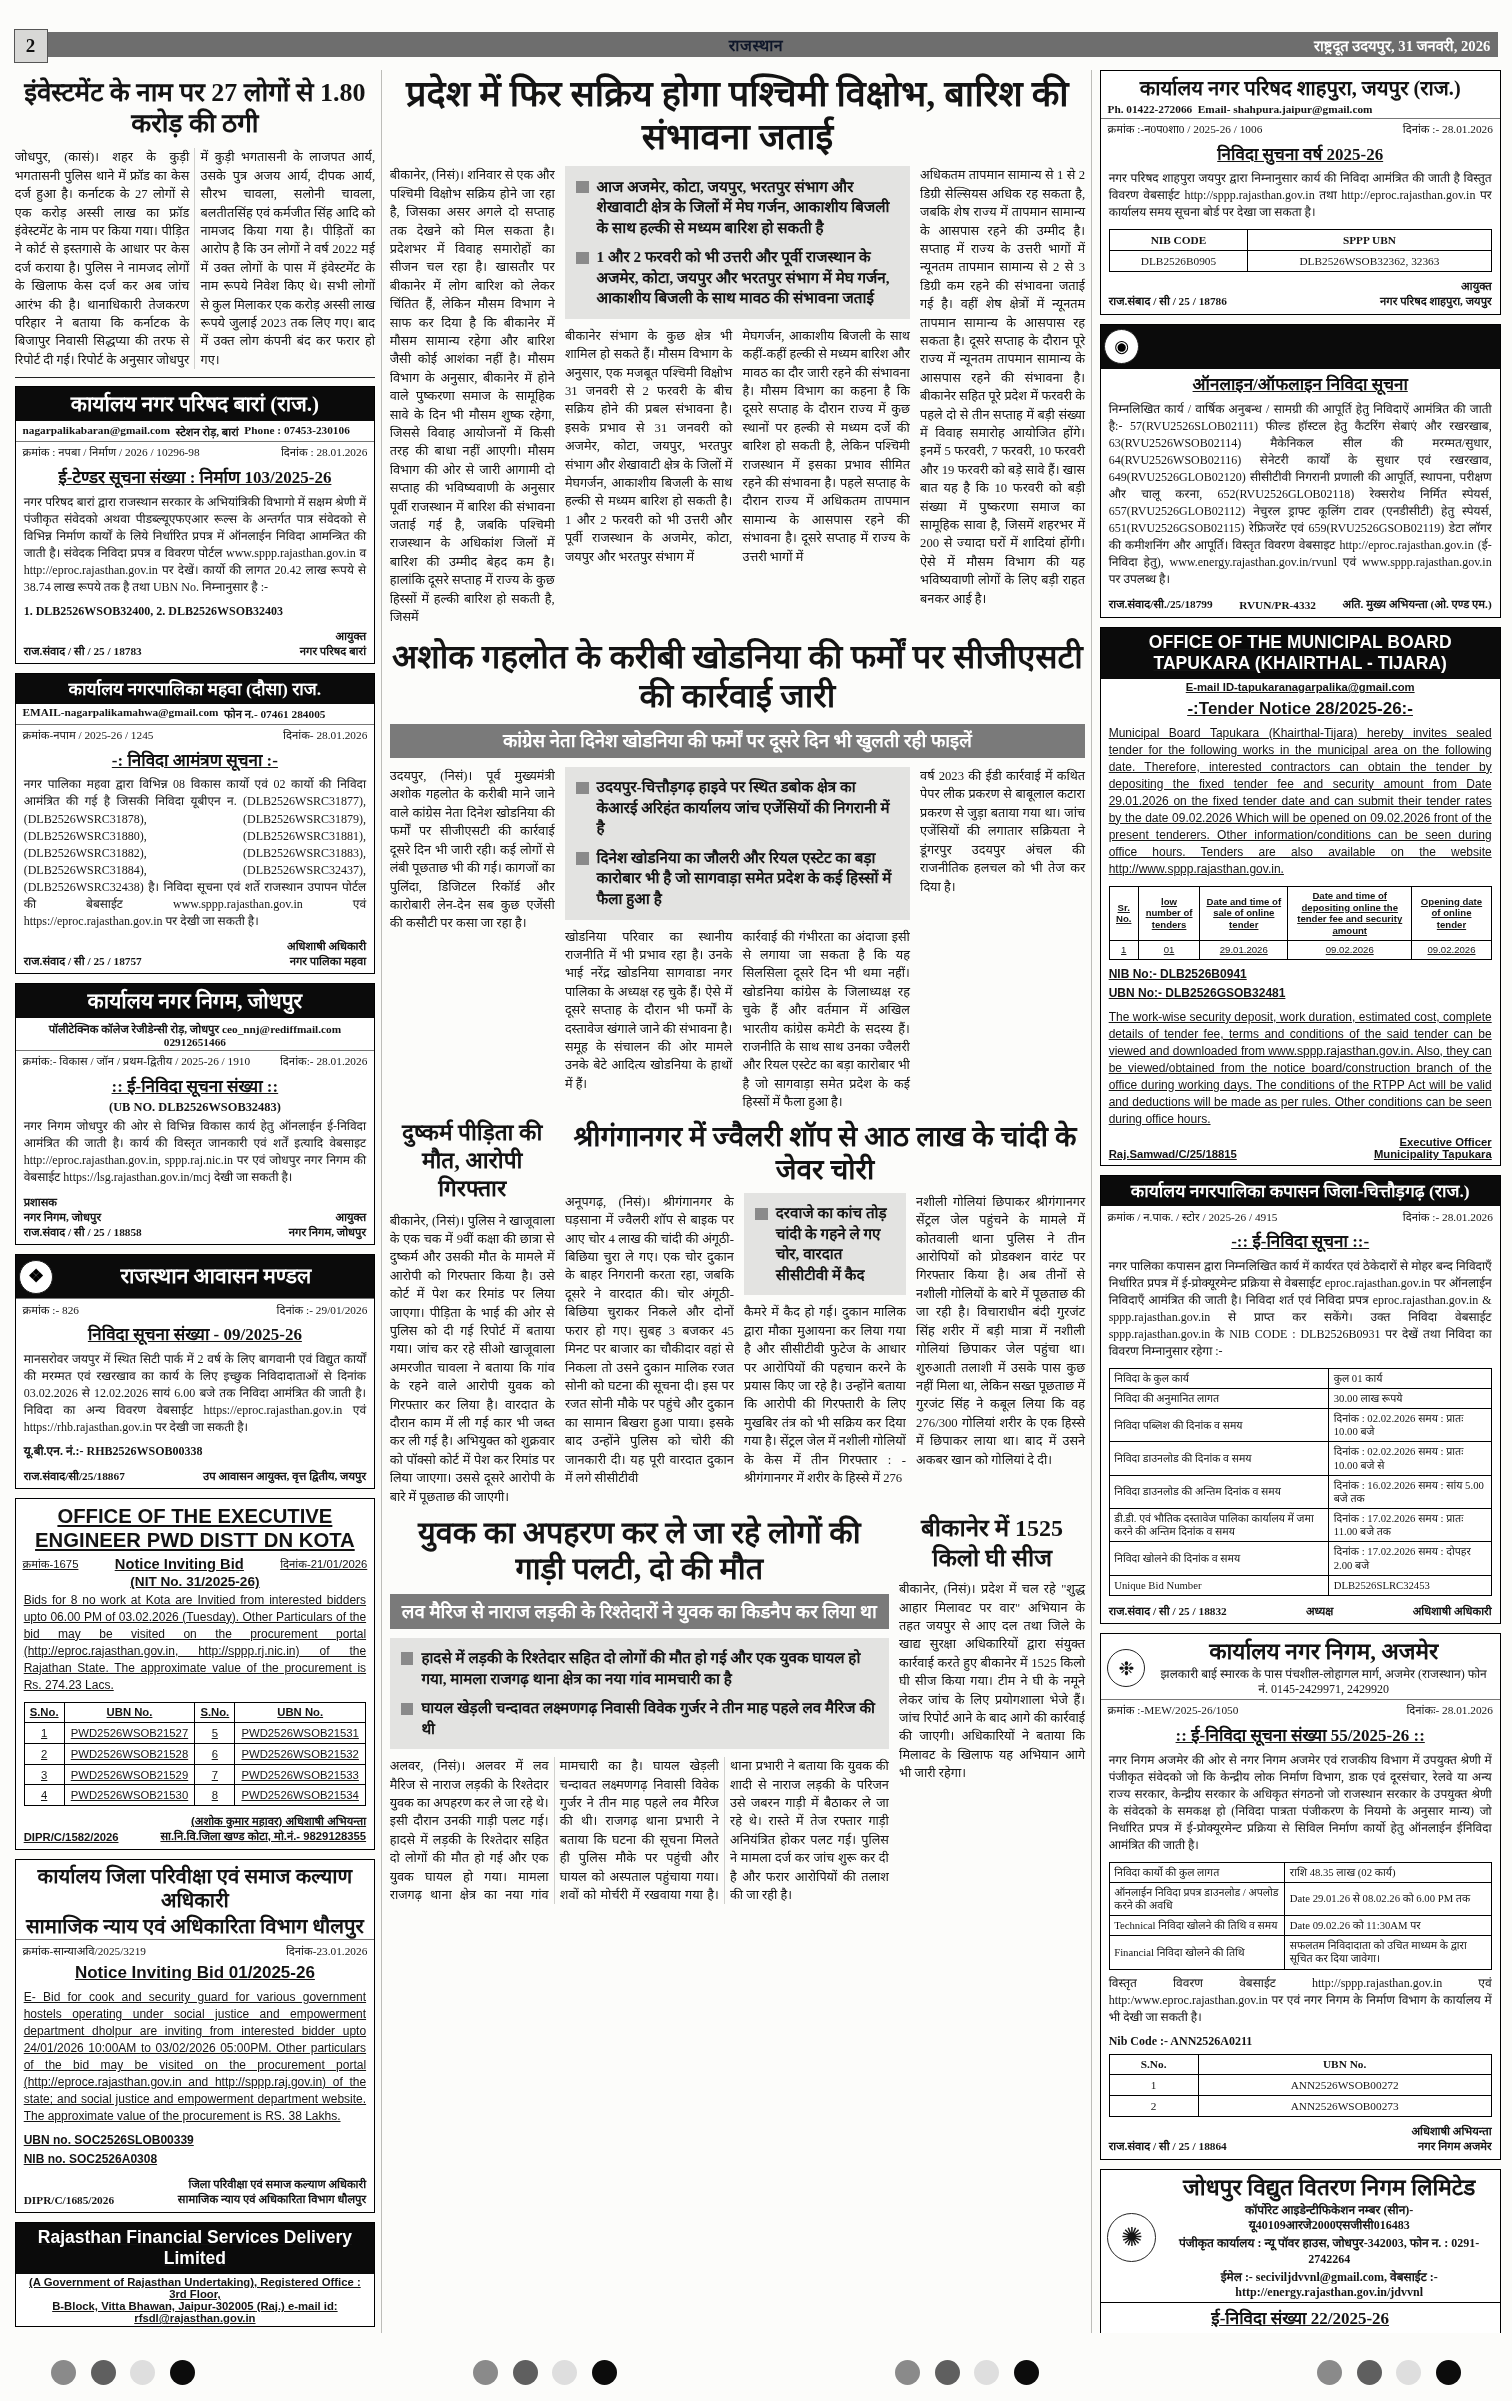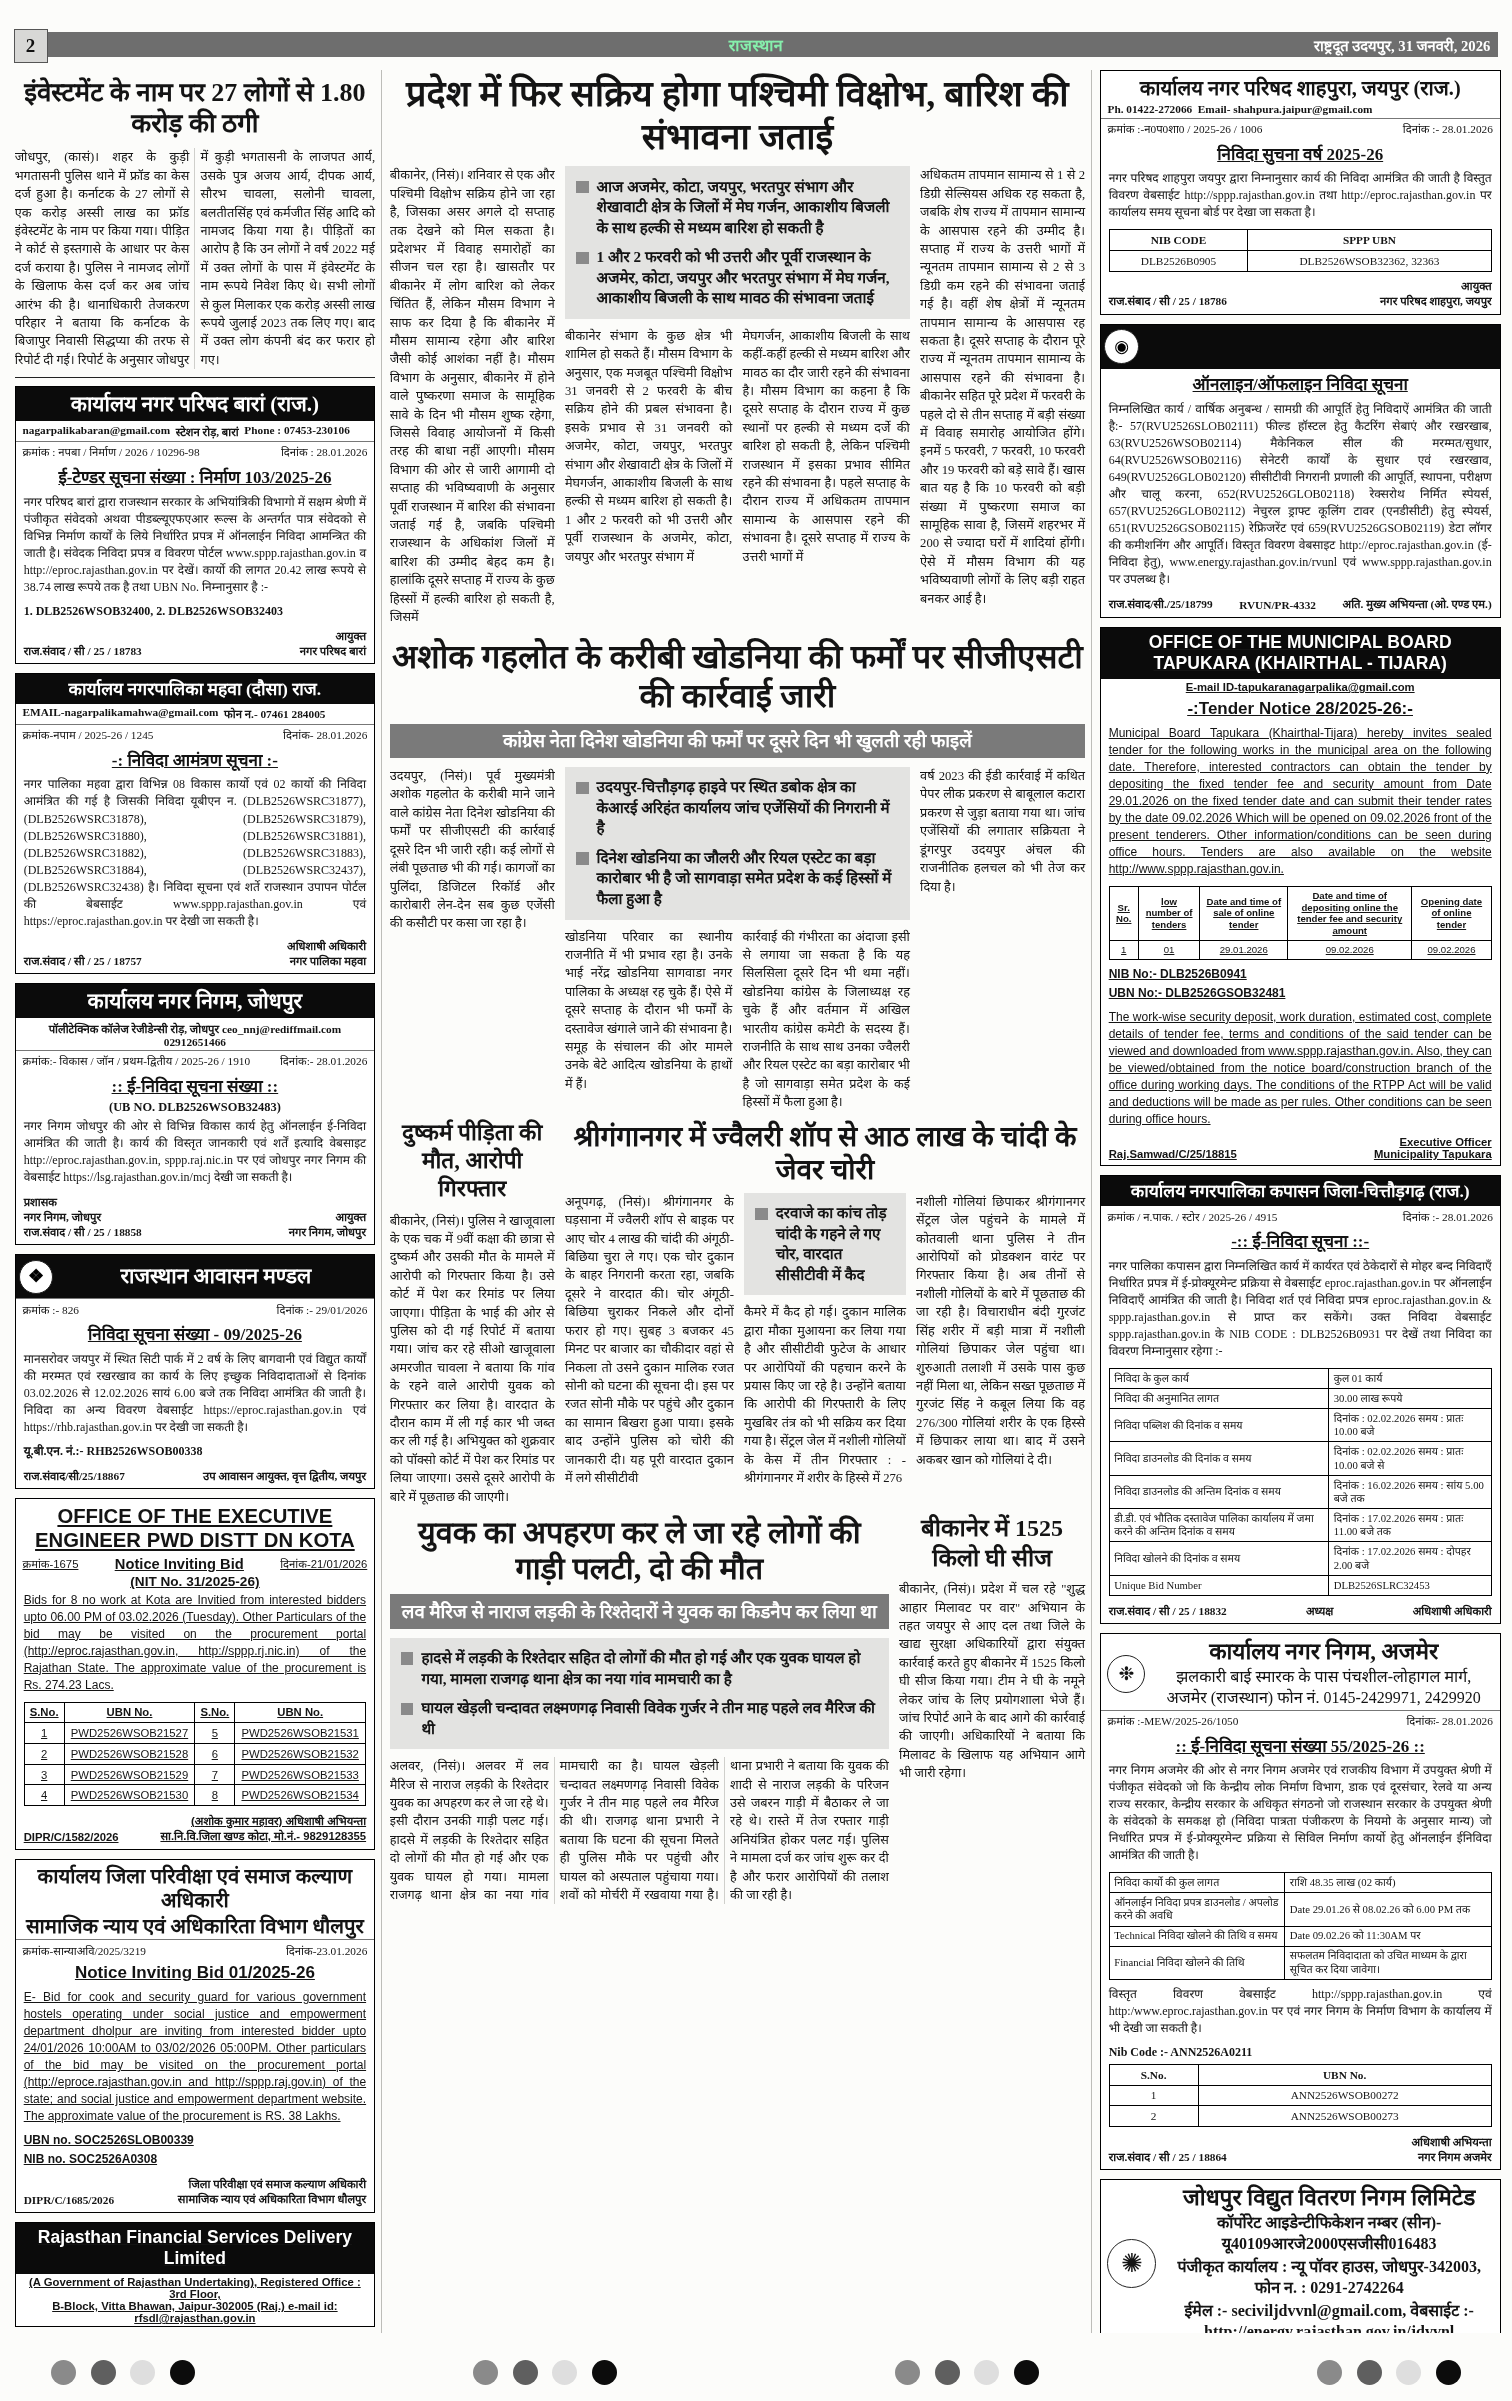--- a/index.html
+++ b/index.html
@@ -1,21 +1,21 @@
 <!DOCTYPE html>
 <html lang="hi" style="font-size:9px"><head>
 <meta charset="utf-8">
 <style>
   html,body{margin:0;padding:0;background:#e8e8e4;}
   body{font-family:"Liberation Serif","DejaVu Serif",serif;color:#141414;}
   .sheet{position:relative;width:1512px;height:2401px;background:#fcfcfa;overflow:hidden;margin:0 auto;}
   .topbar{position:absolute;top:32px;left:13.6px;right:13.6px;height:25px;background:#6e6e6e;display:flex;align-items:center;}
   .pageno{position:absolute;left:0;top:-3.4px;width:32px;height:32px;background:#d8d8d6;border:1.1px solid #555;
           display:flex;align-items:center;justify-content:center;font-size:19px;font-weight:bold;color:#111;}
-  .sec-title{flex:1;text-align:center;color:#86efac;font-size:16px;font-weight:bold;letter-spacing:0.6px;}
+  .sec-title{flex:1;text-align:center;color:#0f172a;font-size:16px;font-weight:bold;letter-spacing:0.6px;}
   .edition{position:absolute;right:8px;color:#fff;font-size:14.7px;font-weight:bold;}
   .page-grid{position:absolute;top:70px;left:14.7px;right:14.7px;bottom:68px;display:grid;
              grid-template-columns:367px 702px 401px;column-gap:8px;}
   .colL,.colC,.colR{min-width:0;overflow:hidden;}
   .colL{border-right:0.6px solid #bdbdb9;padding-right:5.6px;}
   .colC{border-right:0.6px solid #bdbdb9;padding-right:5.6px;}
   h1,h2,h3,p{margin:0;}
   .story h1{font-weight:bold;text-align:center;line-height:1.18;}
   .hl-fraud{font-size:26px;margin:8px 0 9px;}
   .hl-weather{font-size:36px;margin:3.4px 0 8px;text-align:left;}
@@ -55,21 +55,21 @@
   table.nt{border-collapse:collapse;margin:3.4px auto;width:calc(100% - 16px);font-size:11.3px;}
   table.nt th,table.nt td{border:1.1px solid #000;padding:2.8px 4.5px;text-align:center;line-height:1.25;}
   table.nt th{font-weight:bold;}
   table.nt td.l{text-align:left;}
   .sans{font-family:"Liberation Sans",sans-serif;text-decoration:underline;}
   .logo-row{display:flex;align-items:center;gap:9px;padding:4.5px 6.8px;}
   .logo-badge{flex:0 0 auto;width:47px;height:47px;border:1.7px solid #222;border-radius:50%;display:flex;align-items:center;justify-content:center;
               font-size:26px;background:#fff;}
   .logo-stack{flex:1;text-align:center;}
   .org-big{font-size:22.6px;font-weight:bold;line-height:1.15;}
-  .org-sub{font-size:16px;font-weight:bold;line-height:1.3;margin-top:2.3px;}
+  .org-sub{font-size:12px;font-weight:bold;line-height:1.3;margin-top:2.3px;}
   .inner-rule{border-top:1.1px solid #000;}
   .divider{border-top:1.1px solid #222;margin:8px 0;}
   .dots{position:absolute;bottom:16px;left:0;right:0;display:flex;justify-content:space-between;padding:0 51px;}
   .dot-cluster{display:flex;gap:14.7px;}
   .dot{width:25px;height:25px;border-radius:50%;}
   .d1{background:#8a8a8a;}.d2{background:#5f5f5f;}.d3{background:#dedede;}.d4{background:#0c0c0c;}
   .center{text-align:center;}
 </style>
 </head>
 <body>

